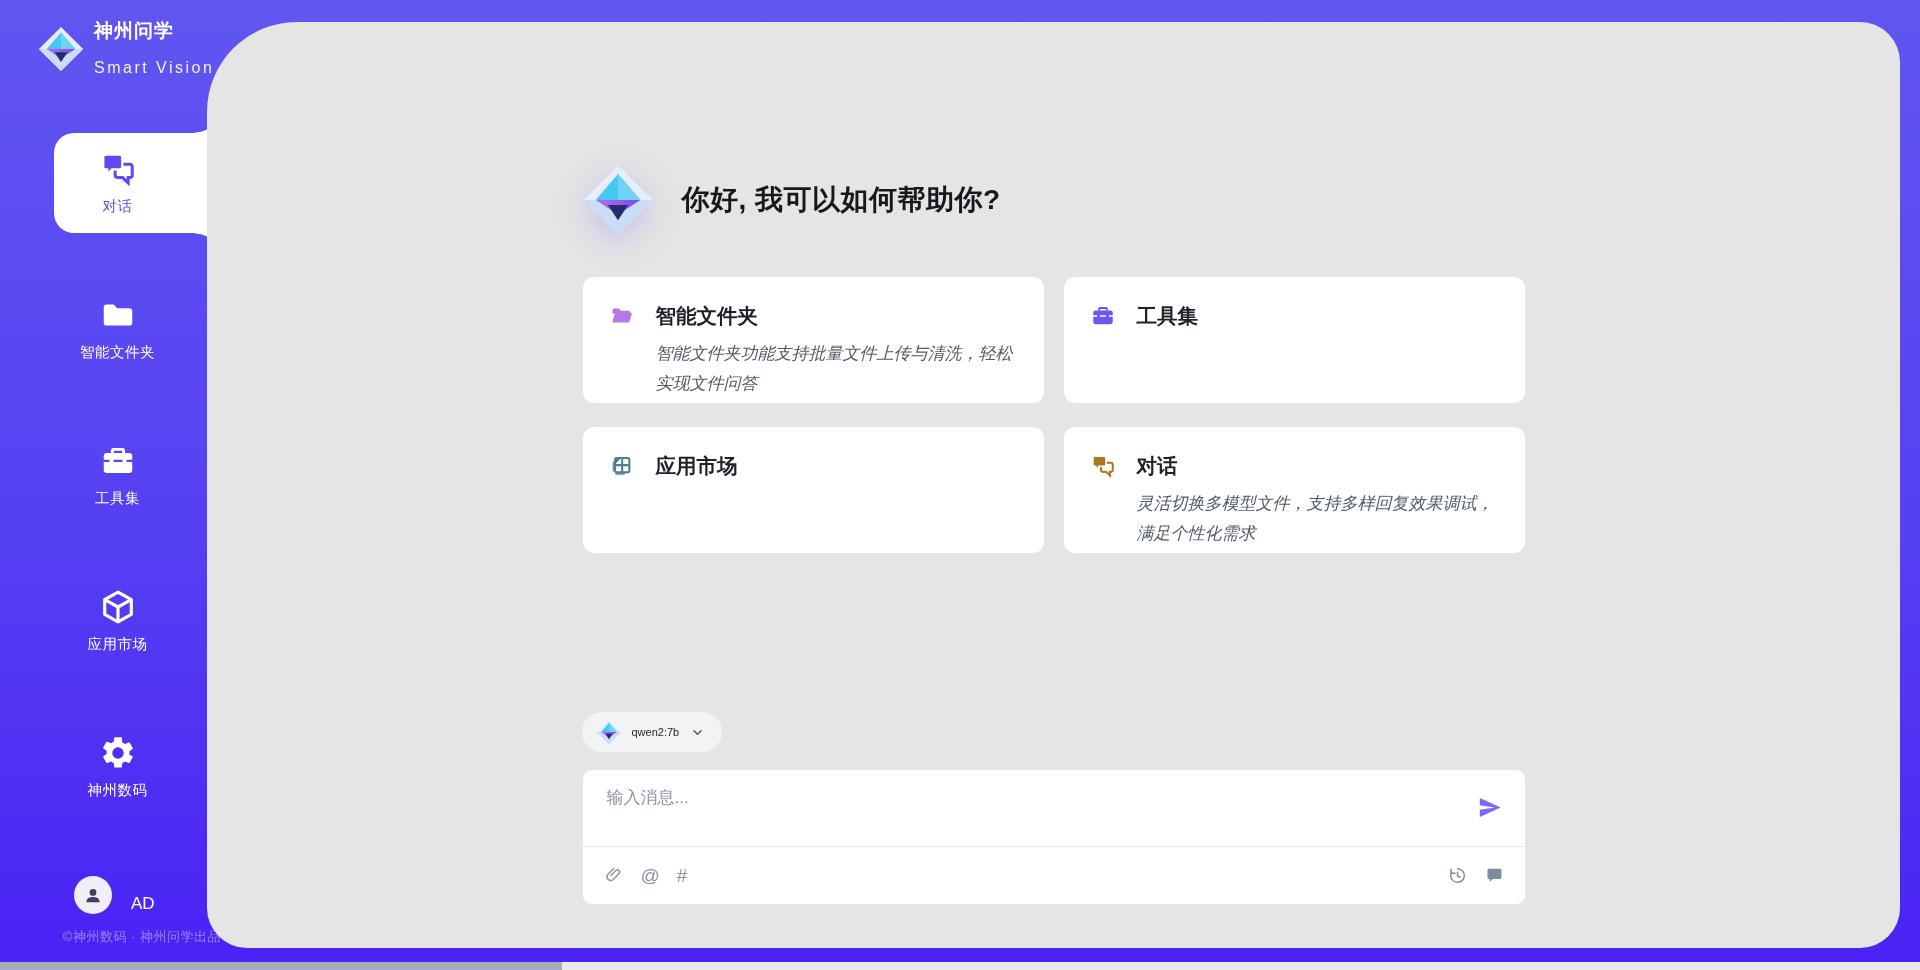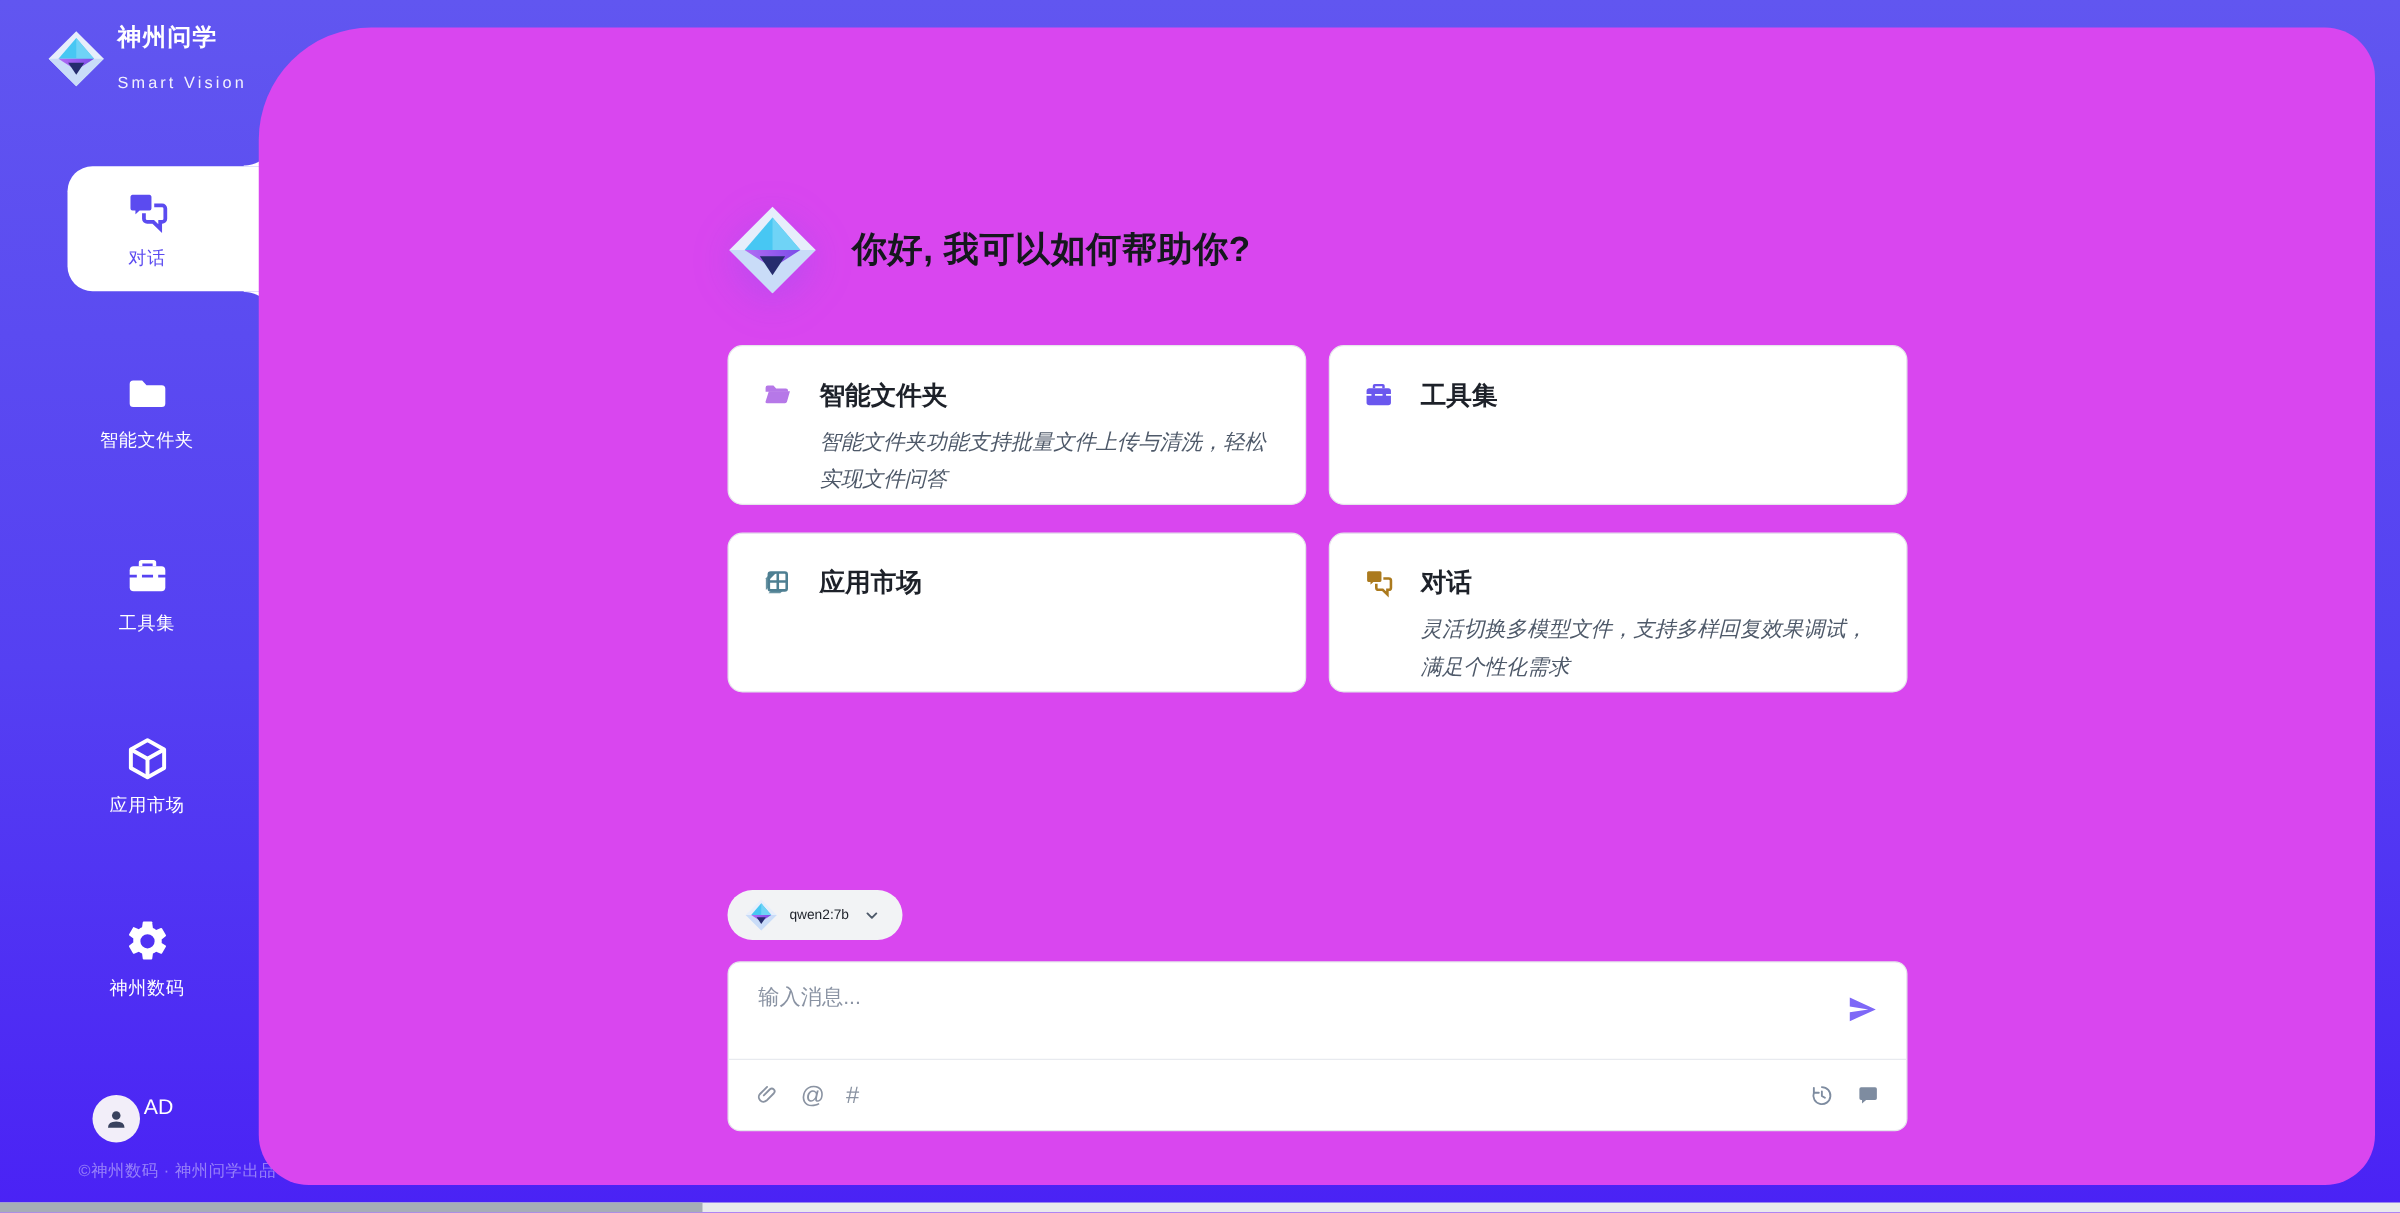--- a/index.html
+++ b/index.html
@@ -5,43 +5,43 @@
   html,body{margin:0;padding:0;}
   body{
     width:1920px;height:970px;overflow:hidden;position:relative;
     background:linear-gradient(180deg,#6156f0 0%,#5540f2 55%,#4a22f5 100%);
     font-family:"Liberation Sans","DejaVu Sans",sans-serif;
     -webkit-font-smoothing:antialiased;
   }
   
   .content-shell{
     position:absolute;left:207px;top:22px;right:20px;bottom:22px;
-    background:#d946ef;border-radius:90px 40px 40px 40px;
+    background:#e5e5e5;border-radius:90px 40px 40px 40px;
   }
   
   .sidebar{position:absolute;left:14px;top:0;width:207px;height:100%;}
   .brand{position:absolute;left:24px;top:20px;display:flex;align-items:center;gap:10px;}
   .brand-texts{display:flex;flex-direction:column;line-height:1.15;}
   .brand-name{color:#fff;font-size:19px;font-weight:700;letter-spacing:1px;}
-  .brand-sub{color:rgba(255,255,255,.92);font-size:13px;letter-spacing:2.5px;margin-top:17px;}
+  .brand-sub{color:rgba(255,255,255,.92);font-size:16px;letter-spacing:2.5px;margin-top:17px;}
   .nav{position:absolute;top:133px;left:0;width:207px;display:flex;flex-direction:column;gap:46px;}
   .nav-item{position:relative;width:207px;height:100px;display:flex;flex-direction:column;
     align-items:center;justify-content:center;color:#ffffff;cursor:pointer;}
   .nav-item .tab-bg{display:none;position:absolute;left:40px;right:0;top:0;bottom:0;
     background:#fff;border-radius:20px 0 0 20px;}
   .nav-item.active .tab-bg{display:block;}
   .tab-bg::before{content:'';position:absolute;right:0;top:-26px;width:26px;height:26px;
     background:radial-gradient(circle at 0 0, transparent 25px, #fff 25.8px);}
   .tab-bg::after{content:'';position:absolute;right:0;bottom:-26px;width:26px;height:26px;
     background:radial-gradient(circle at 0 100%, transparent 25px, #fff 25.8px);}
   .nav-item.active{color:#5b4bf0;}
   .nav-icon{position:relative;z-index:2;width:38px;height:38px;}
   .nav-icon svg{width:38px;height:38px;display:block;}
   .nav-label{position:relative;z-index:2;margin-top:9px;font-size:14.5px;letter-spacing:.5px;}
-  .user-row{position:absolute;left:60px;top:876px;display:flex;align-items:flex-start;gap:3px;}
+  .user-row{position:absolute;left:60px;top:876px;display:flex;align-items:flex-end;gap:19px;}
   .avatar{width:38px;height:38px;border-radius:50%;background:#f2eef9;display:flex;
     align-items:center;justify-content:center;}
   .avatar svg{width:24px;height:24px;}
   .user-name{color:#fff;font-size:17px;}
   .copyright{position:absolute;top:928px;left:0;width:207px;text-align:right;
     color:rgba(255,255,255,.42);font-size:13px;letter-spacing:.5px;}
   
   .main-col{position:relative;width:944px;margin:0 auto;height:100%;}
   .greeting{position:absolute;top:142px;left:0;display:flex;align-items:center;gap:28px;}
   .greeting-logo{width:72px;height:72px;filter:drop-shadow(0 8px 16px rgba(96,86,240,.28));}

